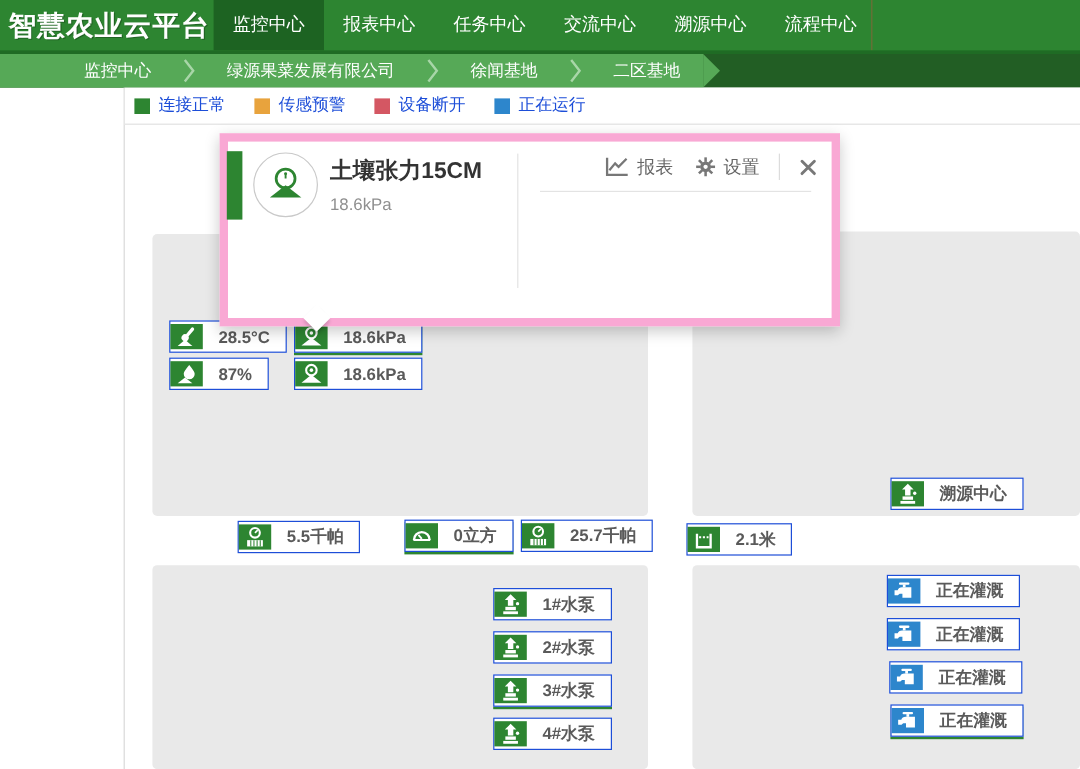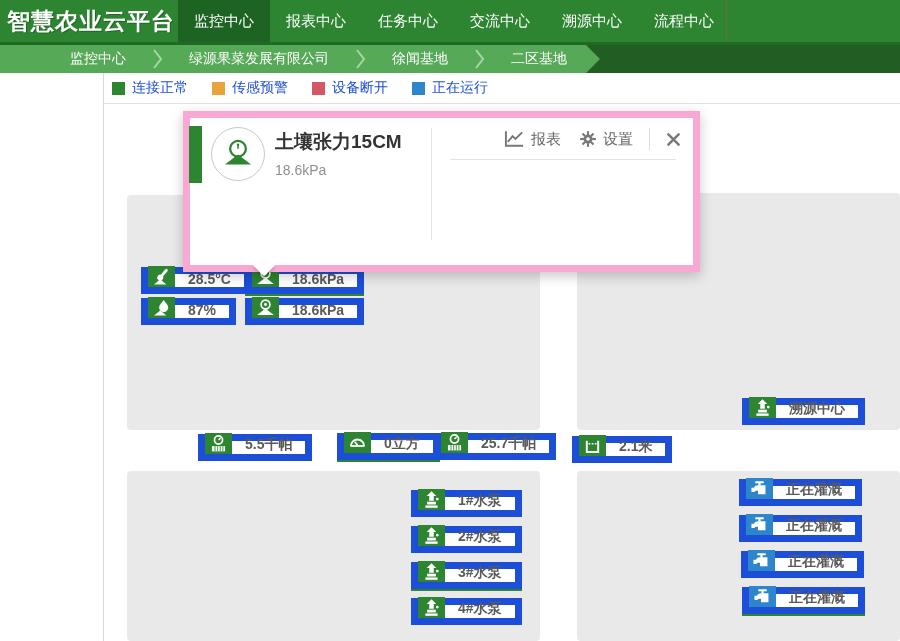--- a/index.html
+++ b/index.html
@@ -41,22 +41,22 @@
   .legend-label{font-size:14px;color:#1d4ed8;}
 
   
   .panel{position:absolute;background:#e9e9e9;border-radius:4px;}
   .panel-a{left:127px;top:195px;width:413px;height:235px;}
   .panel-b{left:577px;top:193px;width:323px;height:237px;}
   .panel-c{left:127px;top:471px;width:413px;height:170px;}
   .panel-d{left:577px;top:471px;width:323px;height:170px;}
 
   
-  .badge{position:absolute;display:flex;align-items:flex-end;background:#fff;
-    border:7px solid #1d4ed8;height:27px;box-sizing:border-box;cursor:pointer;z-index:5;}
+  .badge{position:absolute;display:flex;align-items:center;background:#fff;
+    border:1px solid #1d4ed8;height:27px;box-sizing:border-box;cursor:pointer;z-index:5;}
   .badge .bicon{width:27px;display:flex;align-items:center;justify-content:center;background:#2d8531;}
   .badge.blue .bicon{background:#2d86cc;}
   .badge .blabel{display:flex;align-items:center;padding:0 13px;font-size:14px;
     font-weight:bold;color:#5a5a5a;white-space:nowrap;}
   .badge.selected{box-shadow:0 2px 0 0 #2d8531;}
 
   
   .popup{position:absolute;left:183px;top:111px;width:503px;height:147px;background:#fff;
     border:7px solid #f9a8d4;box-shadow:0 4px 12px rgba(0,0,0,.22);z-index:20;}
   .popup-accent{position:absolute;left:-1px;top:8px;width:13px;height:57px;background:#2d8531;}

